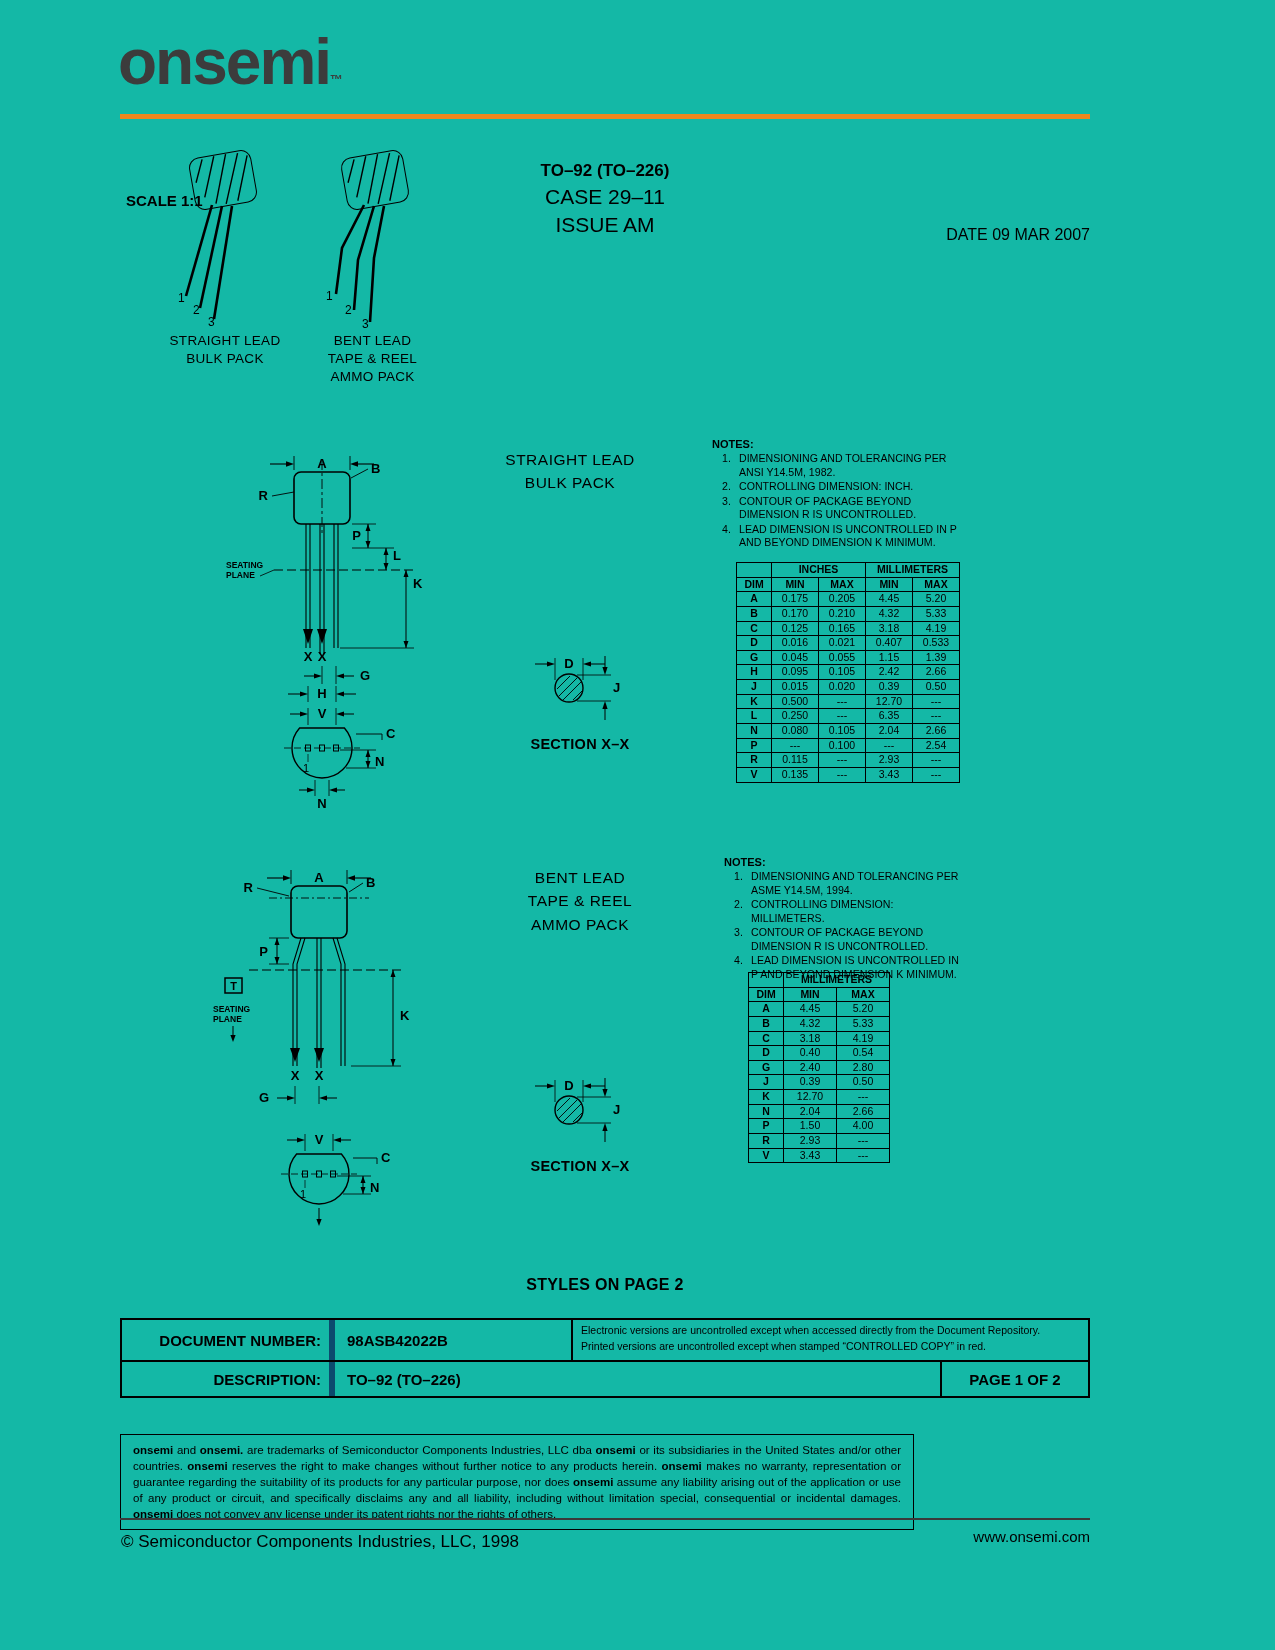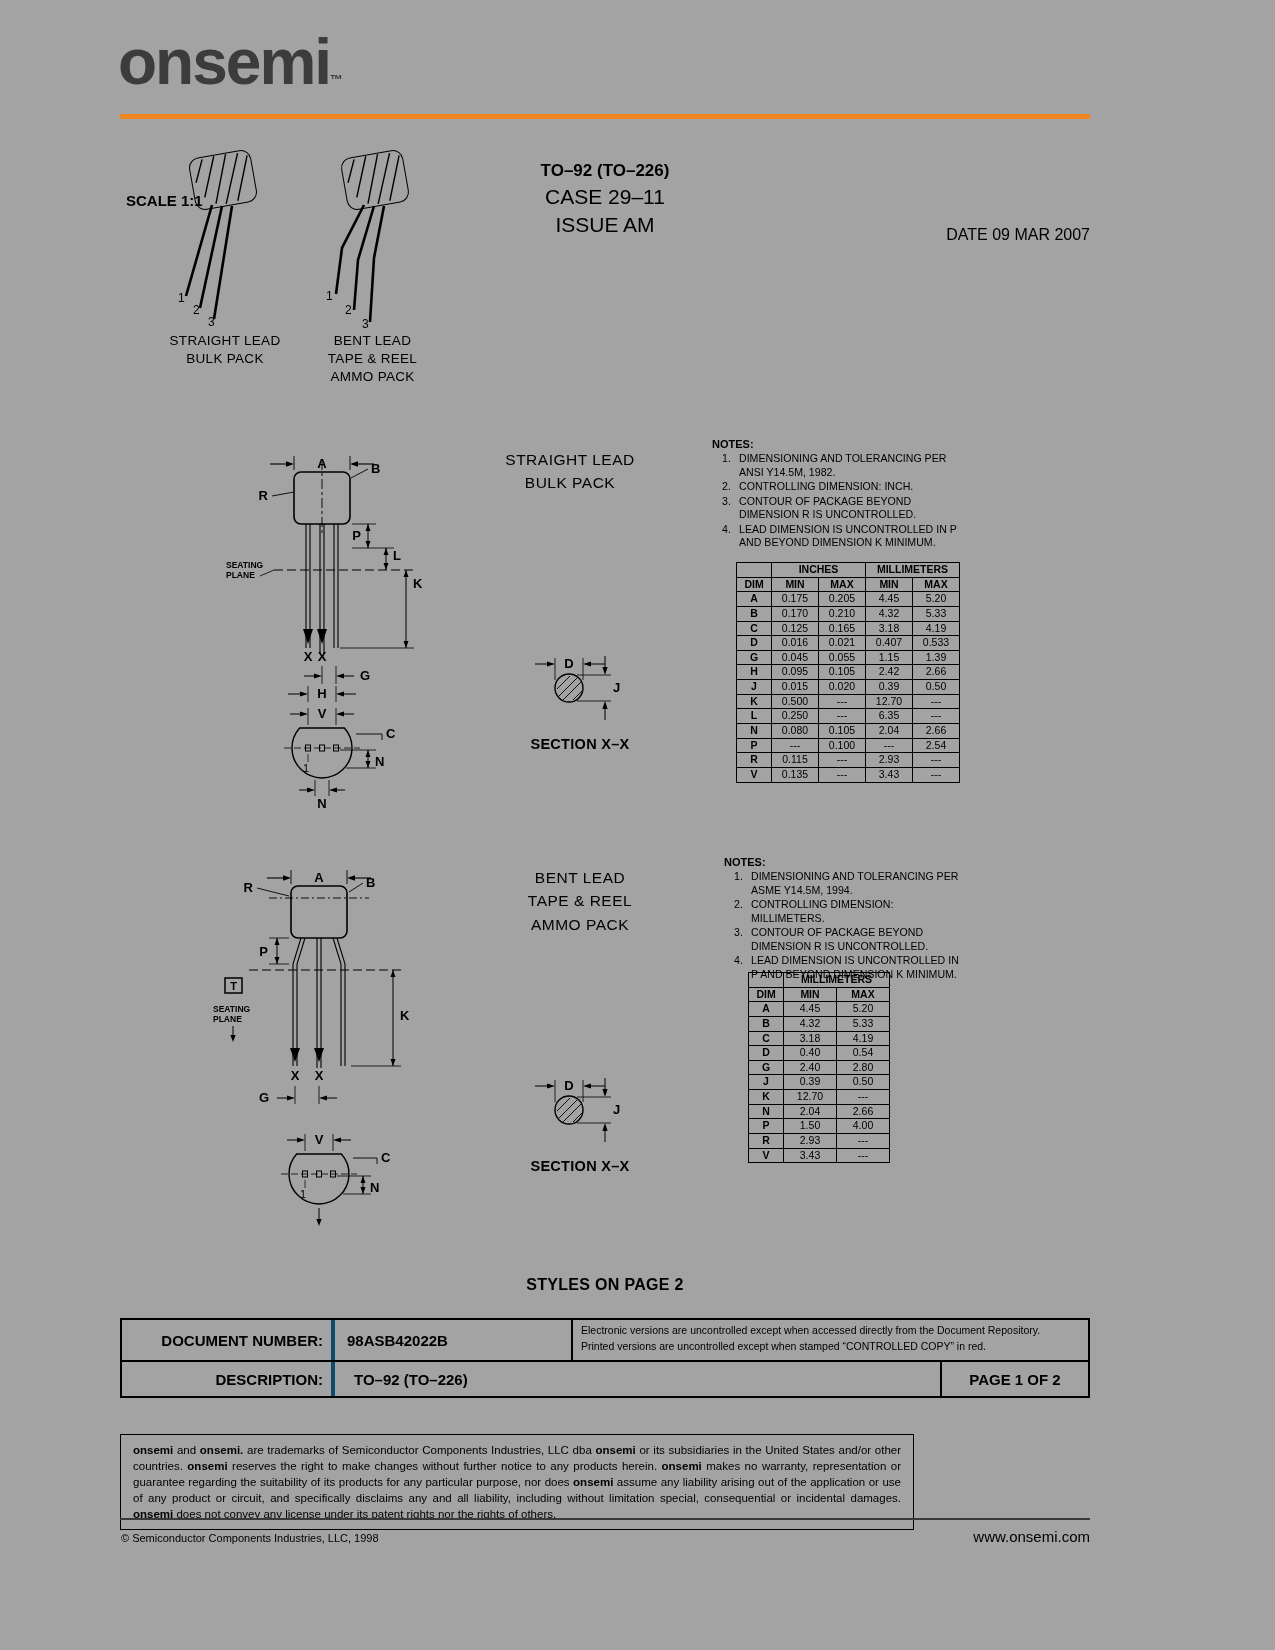--- a/index.html
+++ b/index.html
@@ -1,16 +1,16 @@
 <!DOCTYPE html>
 <html style="--accent: #F0871E; --logo: #3C3C3C;"><head>
 <meta charset="utf-8">
 <style>
   html,body{margin:0;padding:0;background:#fff;}
-  .page{position:relative;width:1275px;height:1650px;background:#a3a3a3;overflow:hidden;
+  .page{position:relative;width:1275px;height:1650px;background:#14b8a6;overflow:hidden;
         font-family:"Liberation Sans",sans-serif;color:#000;}
   .abs{position:absolute;}
   .b{font-weight:bold;}
   
   .logo{left:118px;top:30px;font-size:64px;font-weight:bold;letter-spacing:-2px;color:var(--logo,#3C3C3C);line-height:1;}
   .logo .tm{font-size:13px;font-weight:bold;vertical-align:baseline;letter-spacing:0;}
   .hdr-titles{right:185px;top:48px;text-align:right;}
   .hdr-title{font-size:24px;font-weight:bold;letter-spacing:.4px;}
   .hdr-subtitle{font-size:17px;font-weight:bold;margin-top:3px;letter-spacing:.4px;}
   .orange-rule{left:120px;top:114px;width:970px;height:5px;background:var(--accent,#F0871E);}
@@ -44,33 +44,33 @@
   svg text.num{font-weight:normal;font-size:11px;}
   svg line,svg path,svg rect,svg polyline,svg circle{stroke:#000;fill:none;}
   svg polygon{fill:#000;stroke:none;}
   
   .styles-note{left:120px;top:1276px;width:970px;text-align:center;font-size:16px;font-weight:bold;letter-spacing:.3px;}
   
   .ftable{left:120px;top:1318px;width:970px;border:2px solid #000;box-sizing:border-box;}
   .frow{display:flex;align-items:stretch;}
   .frow2{border-top:2px solid #000;}
   .fcell{display:flex;align-items:center;box-sizing:border-box;}
-  .fc-label{width:213px;justify-content:flex-end;padding-right:8px;font-size:15px;font-weight:bold;border-right:4px solid #0c4a6e;}
+  .fc-label{width:213px;justify-content:flex-end;padding-right:8px;font-size:15px;font-weight:bold;border-right:6px solid #0c4a6e;}
   .fc-val{width:238px;padding-left:12px;font-size:15px;font-weight:bold;border-right:2px solid #000;}
   .fc-note{flex:1;padding:3px 8px;font-size:10.5px;line-height:1.5;display:block;}
   .fc-desc{flex:1;padding-left:12px;font-size:15px;font-weight:bold;}
   .fc-page{width:148px;border-left:2px solid #000;justify-content:center;font-size:15px;font-weight:bold;text-align:right;}
   .frow1{min-height:40px;}
-  .frow2{min-height:34px;gap:7px;}
+  .frow2{min-height:34px;}
   
   .legal{left:120px;top:1434px;width:794px;border:1.5px solid #000;box-sizing:border-box;padding:7px 12px;
          font-size:11.5px;line-height:1.4;text-align:justify;}
   
   .bottom-rule{left:120px;top:1518px;width:970px;height:2px;background:#3a3a3a;}
-  .copyright{left:121px;top:1532px;font-size:11px;}
+  .copyright{left:121px;top:1532px;font-size:17px;}
   .website{left:880px;top:1528px;width:210px;text-align:right;font-size:15px;}
 </style>
 </head>
 <body>
 
 <div class="page">
 
   <div class="abs logo"><span>onsemi</span><span class="tm">™</span></div>
   <div class="abs orange-rule"></div>
 

